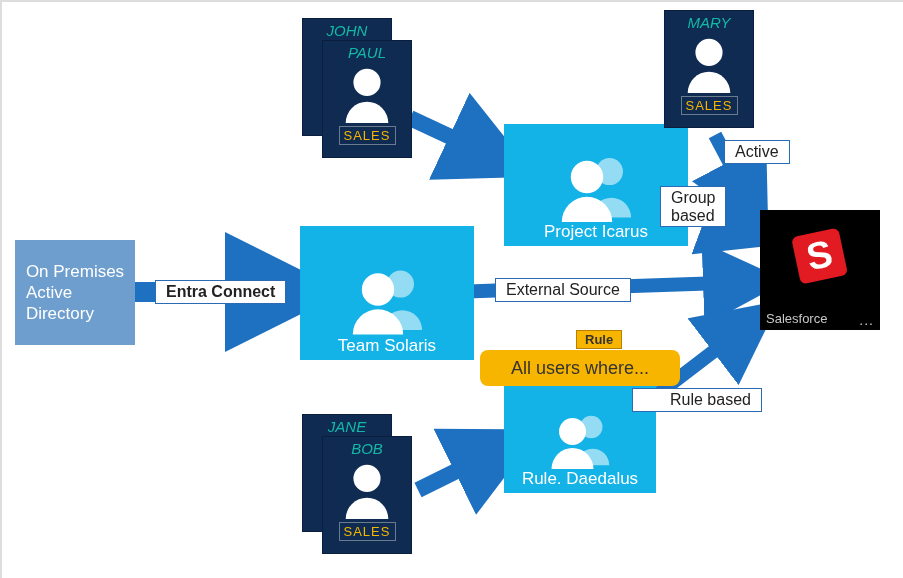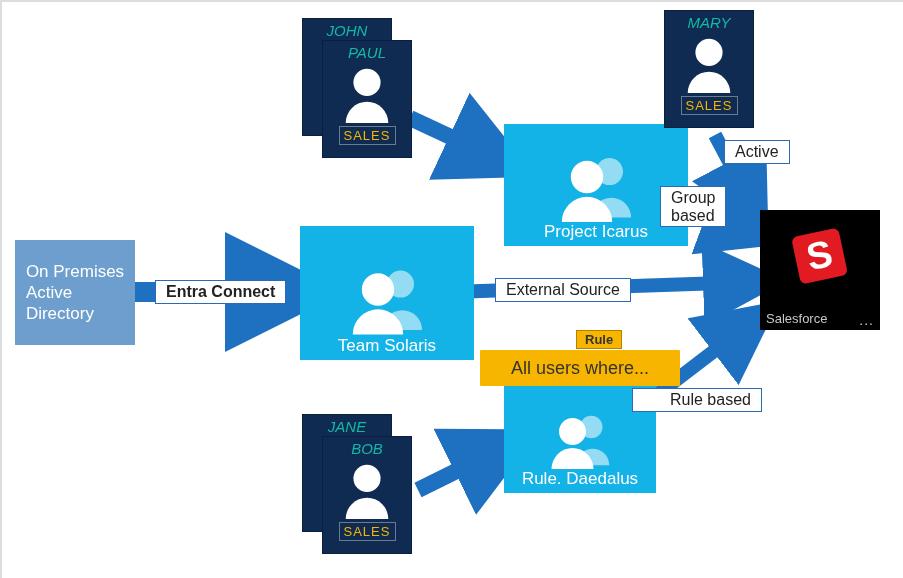--- a/index.html
+++ b/index.html
@@ -51,21 +51,21 @@
     font-weight: bold;
     color: #333;
   }
   .rule-body {
     position: absolute;
     background: #f7b500;
     color: #333;
     font-size: 18px;
     text-align: center;
     display: flex; align-items: center; justify-content: center;
-    border-radius: 1px;
+    border-radius: 8px;
   }
 
   
   .user-card {
     position: absolute;
     width: 90px;
     height: 118px;
     background: #0f2b52;
     color: #fff;
     text-align: center;

